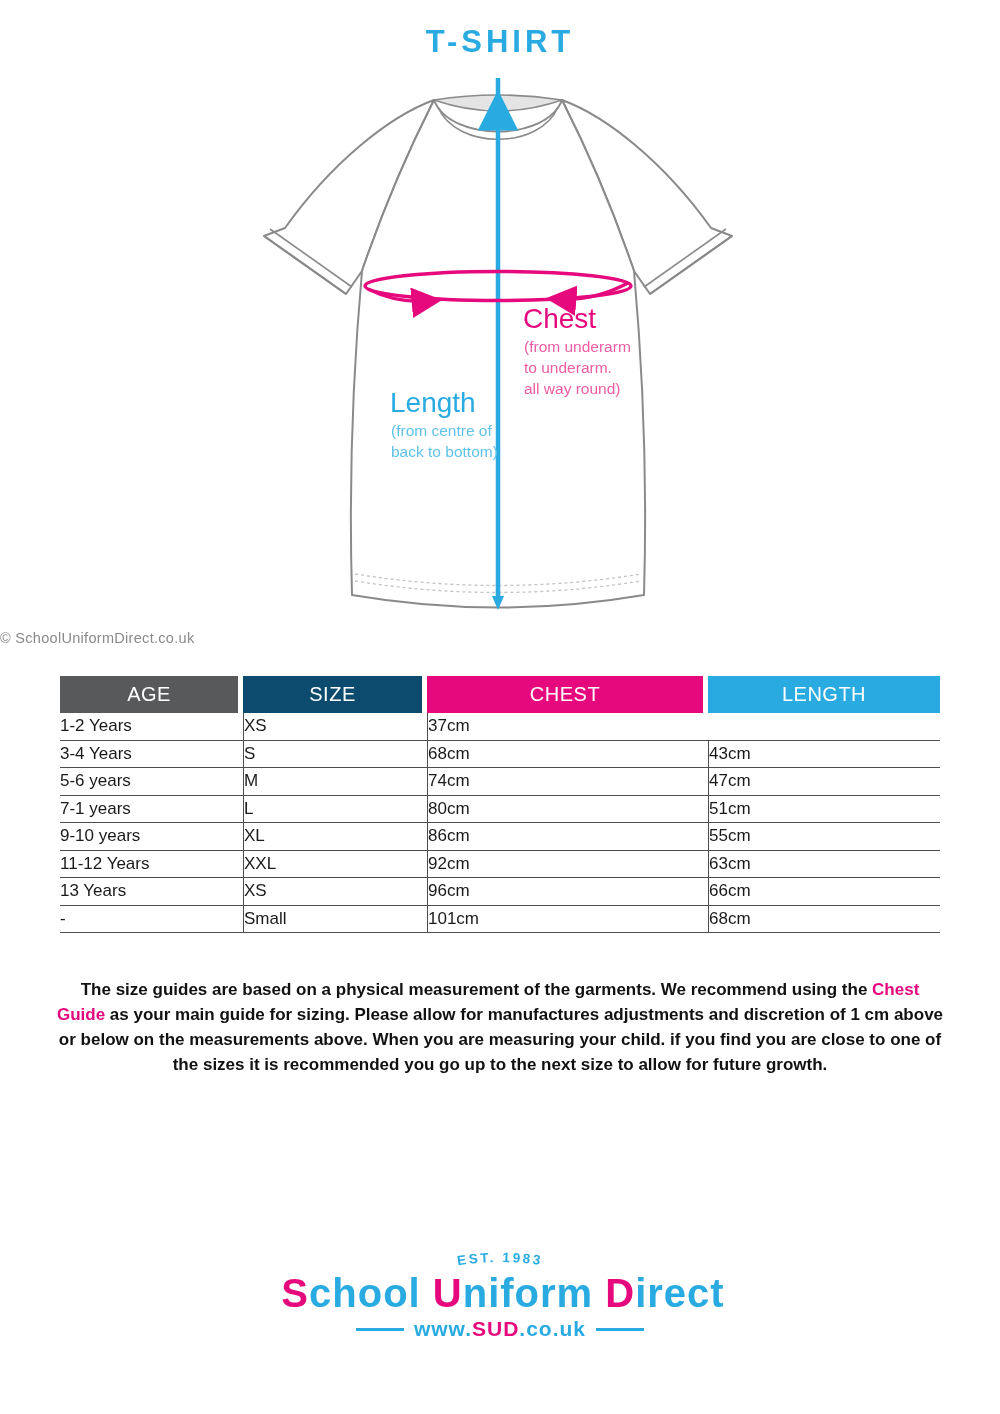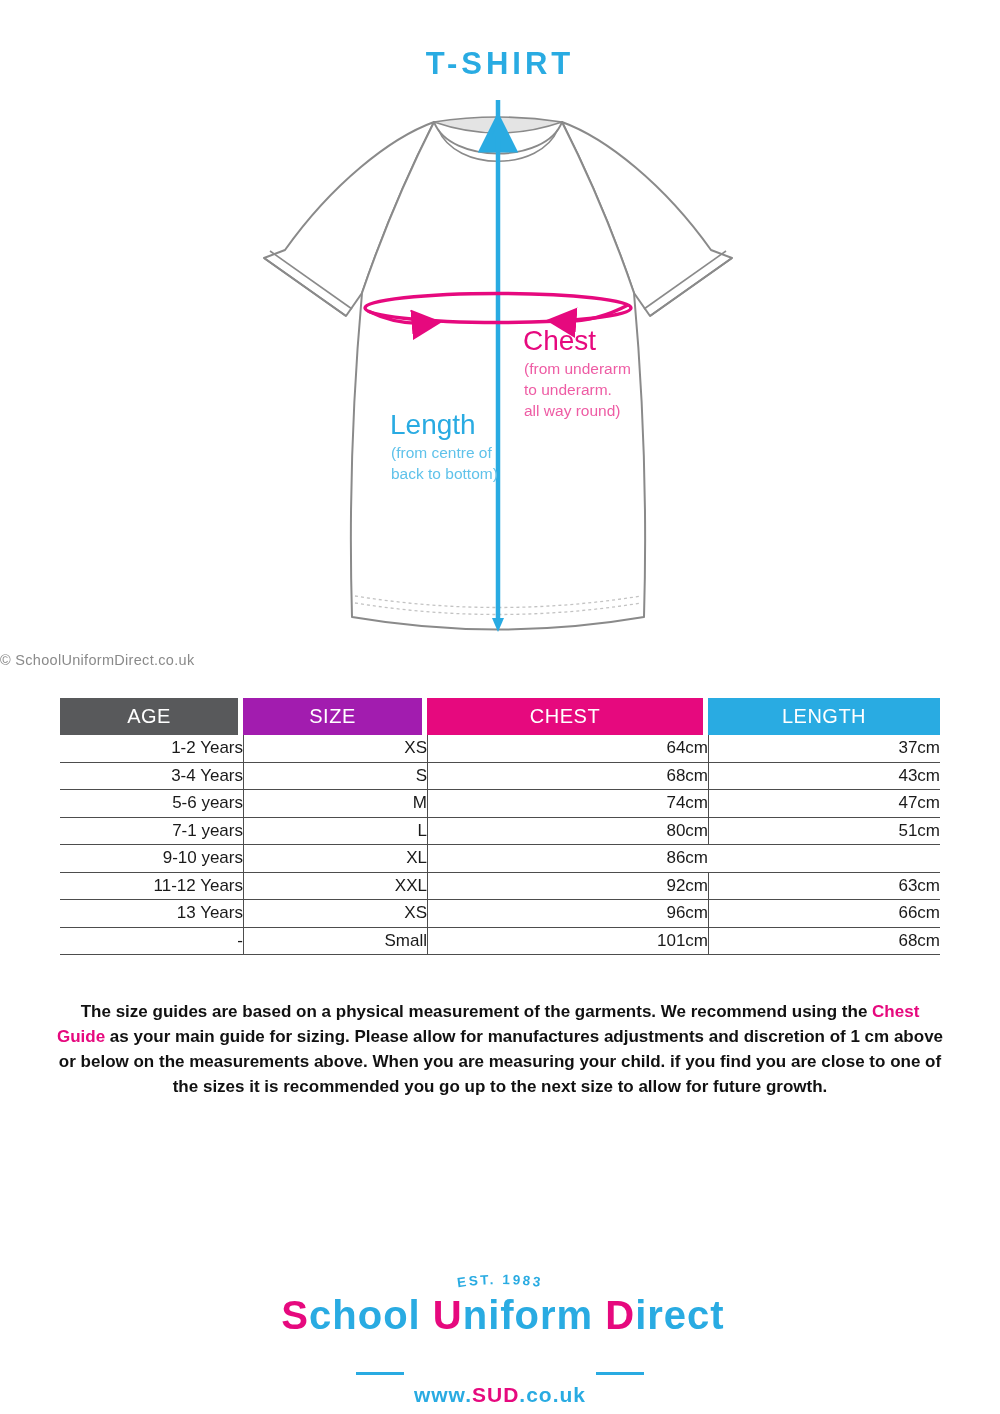--- a/index.html
+++ b/index.html
@@ -5,21 +5,21 @@
   * { margin:0; padding:0; box-sizing:border-box; }
   html,body { background:#ffffff; }
   body {
     width:1000px; height:1414px;
     font-family:"Liberation Sans", sans-serif;
     color:#1a1a1a;
     position:relative;
     overflow:hidden;
   }
   .page-title {
-    padding-top:46px;
+    padding-top:24px;
     text-align:center;
     font-size:31px;
     font-weight:bold;
     letter-spacing:4px;
     color:#29ABE2;
   }
   .diagram-wrap { text-align:center; margin-top:18px; }
   .diagram-wrap svg { display:block; margin:0 auto; }
   .copyright {
     margin-top:4px;
@@ -43,21 +43,21 @@
     color:#ffffff;
     font-size:20px;
     letter-spacing:0.5px;
     border-right:5px solid #ffffff;
   }
   .hdr-cell:last-child { border-right:none; }
   .body-row { border-bottom:1px solid #4d4d4d; }
   .body-cell {
     height:26.5px;
     line-height:26.5px;
-    text-align:right;
+    text-align:left;
     font-size:17px;
     border-left:1px solid #4d4d4d;
   }
   .body-cell:first-child { border-left:none; }
   
   .note {
     width:890px;
     margin:44px auto 0 auto;
     text-align:center;
     font-size:17px;
@@ -78,21 +78,21 @@
     padding-left:6px;
   }
   .logo-url-row {
     margin-top:4px;
     display:flex;
     align-items:center;
     justify-content:center;
     gap:10px;
   }
   .logo-dash { width:48px; height:0; border-top:3px solid #29ABE2; }
-  .logo-url { font-size:21px; font-weight:bold; letter-spacing:1px;margin-top:44px; }
+  .logo-url { font-size:21px; font-weight:bold; letter-spacing:1px; }
 </style>
 </head>
 <body>
 
 <div class="page-title">T-SHIRT</div>
 
 <div class="diagram-wrap">
   <svg width="520" height="548" viewBox="0 0 520 548">
     <defs>
       <marker id="arrB" markerWidth="9" markerHeight="9" refX="5" refY="4.5" orient="auto">
@@ -142,29 +142,28 @@
     <text x="151" y="358" font-size="15.5" fill="#5FC2EA">(from centre of</text>
     <text x="151" y="379" font-size="15.5" fill="#5FC2EA">back to bottom)</text>
   </svg>
 </div>
 
 <div class="copyright">© SchoolUniformDirect.co.uk</div>
 
 <div class="size-table">
   <div class="hdr-row">
       <div class="hdr-cell" style="background: rgb(88, 89, 91);">AGE</div>
-      <div class="hdr-cell" style="background: #a21caf;">SIZE</div>
+      <div class="hdr-cell" style="background: #0c4a6e;">SIZE</div>
       <div class="hdr-cell" style="background: rgb(230, 9, 126);">CHEST</div>
       <div class="hdr-cell" style="background: rgb(41, 171, 226);">LENGTH</div>
     </div>
   <div id="table-body">
       <div class="body-row">
         <div class="body-cell">1-2 Years</div>
         <div class="body-cell">XS</div>
-        <div class="body-cell">64cm</div>
         <div class="body-cell">37cm</div>
       </div>
       <div class="body-row">
         <div class="body-cell">3-4 Years</div>
         <div class="body-cell">S</div>
         <div class="body-cell">68cm</div>
         <div class="body-cell">43cm</div>
       </div>
       <div class="body-row">
         <div class="body-cell">5-6 years</div>
@@ -175,20 +174,21 @@
       <div class="body-row">
         <div class="body-cell">7-1 years</div>
         <div class="body-cell">L</div>
         <div class="body-cell">80cm</div>
         <div class="body-cell">51cm</div>
       </div>
       <div class="body-row">
         <div class="body-cell">9-10 years</div>
         <div class="body-cell">XL</div>
         <div class="body-cell">86cm</div>
+        <div class="body-cell">55cm</div>
       </div>
       <div class="body-row">
         <div class="body-cell">11-12 Years</div>
         <div class="body-cell">XXL</div>
         <div class="body-cell">92cm</div>
         <div class="body-cell">63cm</div>
       </div>
       <div class="body-row">
         <div class="body-cell">13 Years</div>
         <div class="body-cell">XS</div>

